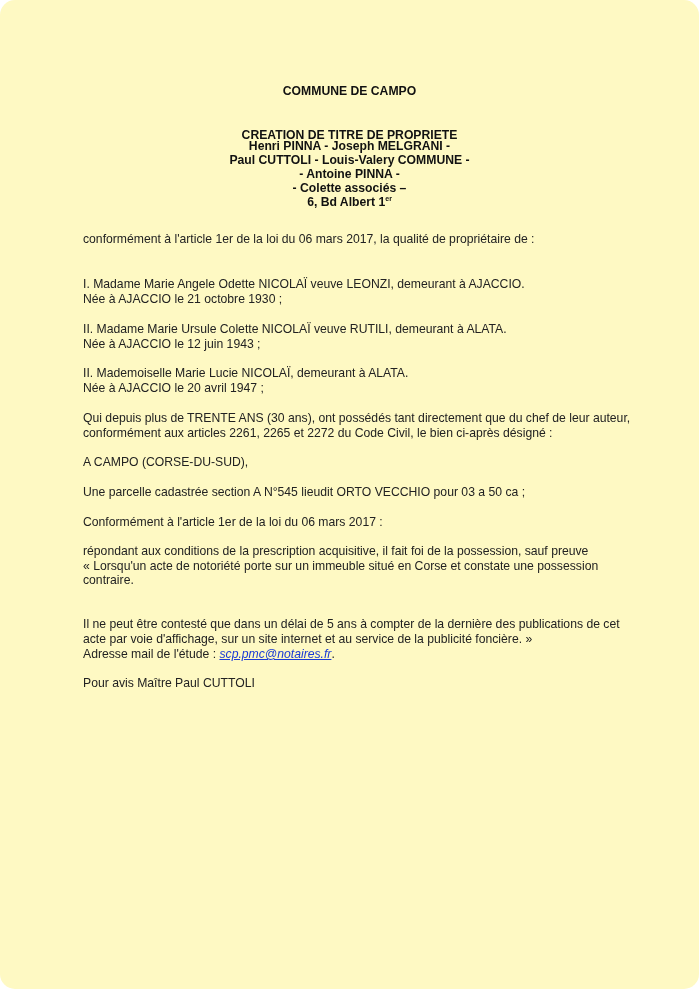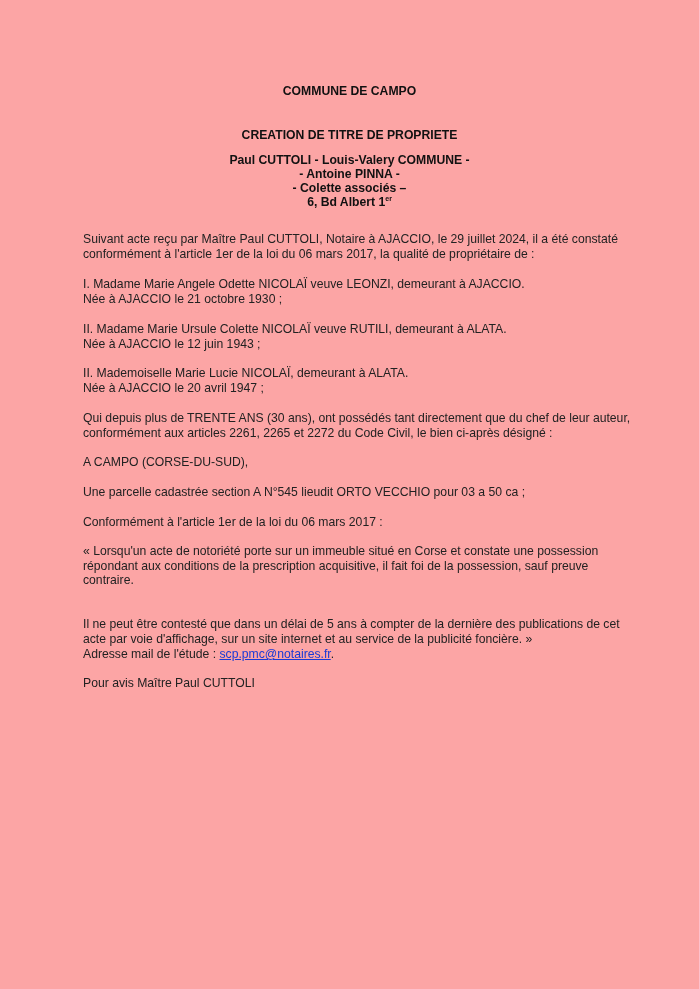--- a/index.html
+++ b/index.html
@@ -1,40 +1,40 @@
 <!DOCTYPE html>
 <html><head>
   <meta charset="utf-8">
   <style>
     html, body { margin: 0; padding: 0; background: #ffffff; }
     body { width: 699px; height: 989px; position: relative; overflow: hidden;
       font-family: "Liberation Sans", sans-serif; color: #1a1a1a; }
-    .page { position: absolute; left: 0; top: 0; width: 699px; height: 989px; background: #fca5a5; }
+    .page { position: absolute; left: 0; top: 0; width: 699px; height: 989px; background: #fef9c3; border-radius: 15px; }
     .hdr { position: absolute; left: 0; width: 699px; text-align: center;
       font-weight: bold; font-size: 12.2px; line-height: 14px; color: #111; }
     .p { position: absolute; left: 83px; width: 540px; font-size: 12.2px; line-height: 14.6px; color: #222; margin: 0; }
     .p span { display: block; white-space: nowrap; }
     sup { font-size: 7px; line-height: 0; vertical-align: 5px; }
-    a.mail { color: #1a3ad6; text-decoration: underline; }
+    a.mail { color: #1a3ad6; text-decoration: underline; font-style: italic; }
   </style>
 </head>
 <body>
 
 <div class="page">
 
   <div class="hdr" style="top:84px">COMMUNE DE CAMPO</div>
   <div class="hdr" style="top:128px">CREATION DE TITRE DE PROPRIETE</div>
 
+  <div class="hdr" style="top:139px">Henri PINNA - Joseph MELGRANI -</div>
   <div class="hdr" style="top:153px">Paul CUTTOLI - Louis-Valery COMMUNE -</div>
   <div class="hdr" style="top:167px">- Antoine PINNA -</div>
   <div class="hdr" style="top:181px">- Colette associés –</div>
   <div class="hdr" style="top:195px"><span>6, Bd Albert 1</span><sup>er</sup></div>
 
   <div class="p" style="top:232px">
-    <span>Suivant acte reçu par Maître Paul CUTTOLI, Notaire à AJACCIO, le 29 juillet 2024, il a été constaté</span>
     <span>conformément à l'article 1er de la loi du 06 mars 2017, la qualité de propriétaire de :</span>
   </div>
 
   <div class="p" style="top:277px">
     <span>I. Madame Marie Angele Odette NICOLAÏ veuve LEONZI, demeurant à AJACCIO.</span>
     <span>Née à AJACCIO le 21 octobre 1930 ;</span>
   </div>
 
   <div class="p" style="top:322px">
     <span>II. Madame Marie Ursule Colette NICOLAÏ veuve RUTILI, demeurant à ALATA.</span>
@@ -51,22 +51,22 @@
     <span>conformément aux articles 2261, 2265 et 2272 du Code Civil, le bien ci-après désigné :</span>
   </div>
 
   <div class="p" style="top:455px">A CAMPO (CORSE-DU-SUD),</div>
 
   <div class="p" style="top:485px">Une parcelle cadastrée section A N°545 lieudit ORTO VECCHIO pour 03 a 50 ca ;</div>
 
   <div class="p" style="top:515px">Conformément à l'article 1er de la loi du 06 mars 2017 :</div>
 
   <div class="p" style="top:544px">
+    <span>répondant aux conditions de la prescription acquisitive, il fait foi de la possession, sauf preuve</span>
     <span>« Lorsqu'un acte de notoriété porte sur un immeuble situé en Corse et constate une possession</span>
-    <span>répondant aux conditions de la prescription acquisitive, il fait foi de la possession, sauf preuve</span>
     <span>contraire.</span>
   </div>
 
   <div class="p" style="top:617px">
     <span>Il ne peut être contesté que dans un délai de 5 ans à compter de la dernière des publications de cet</span>
     <span>acte par voie d'affichage, sur un site internet et au service de la publicité foncière. »</span>
   </div>
 
   <div class="p" style="top:647px"><span style="display:inline">Adresse mail de l'étude : </span><a class="mail">scp.pmc@notaires.fr</a><span style="display:inline">.</span></div>
 

